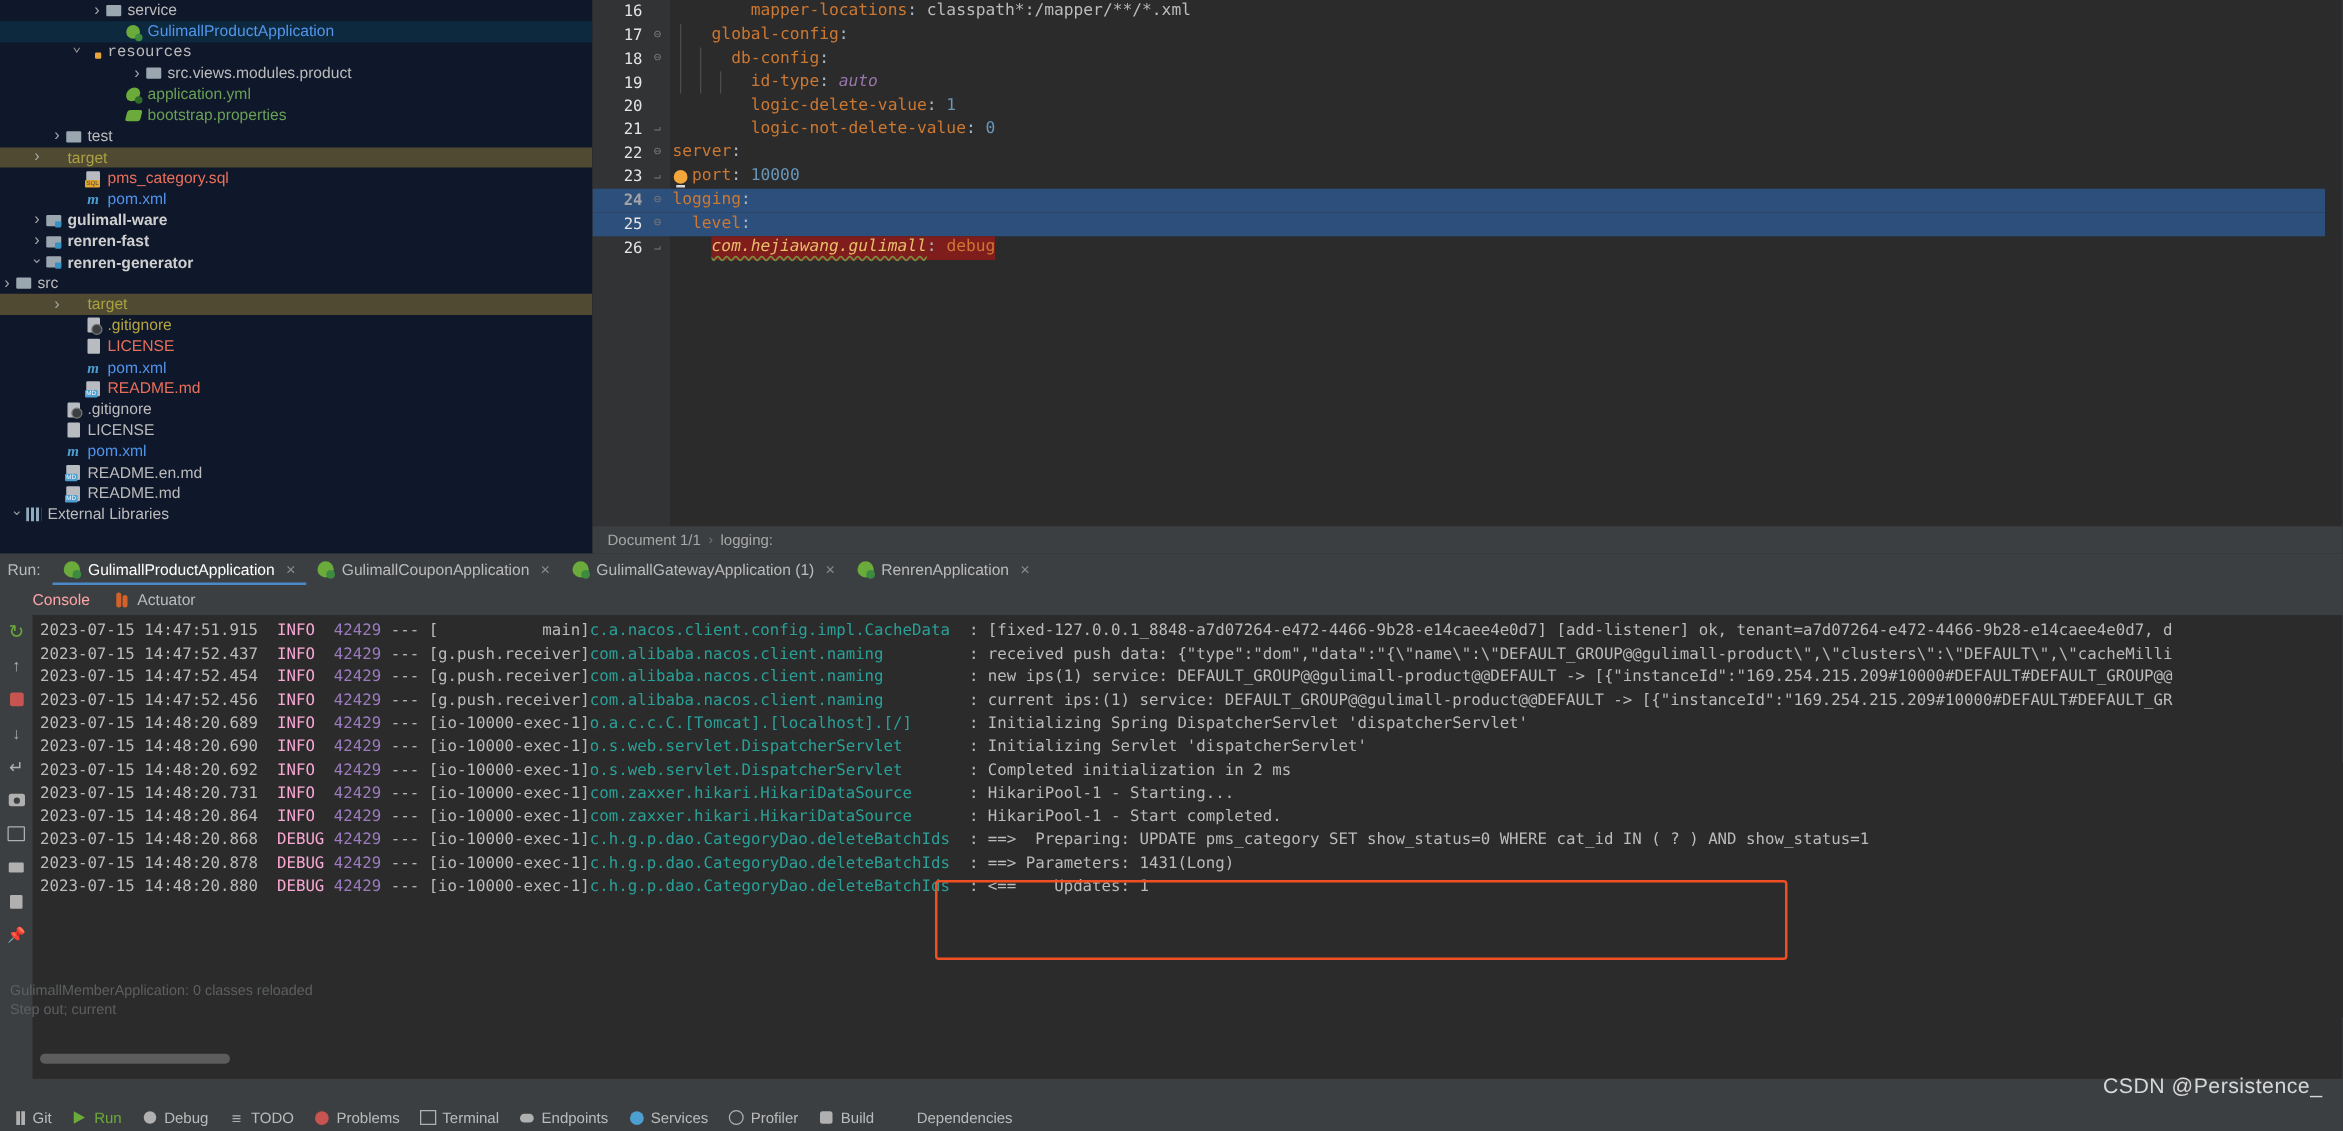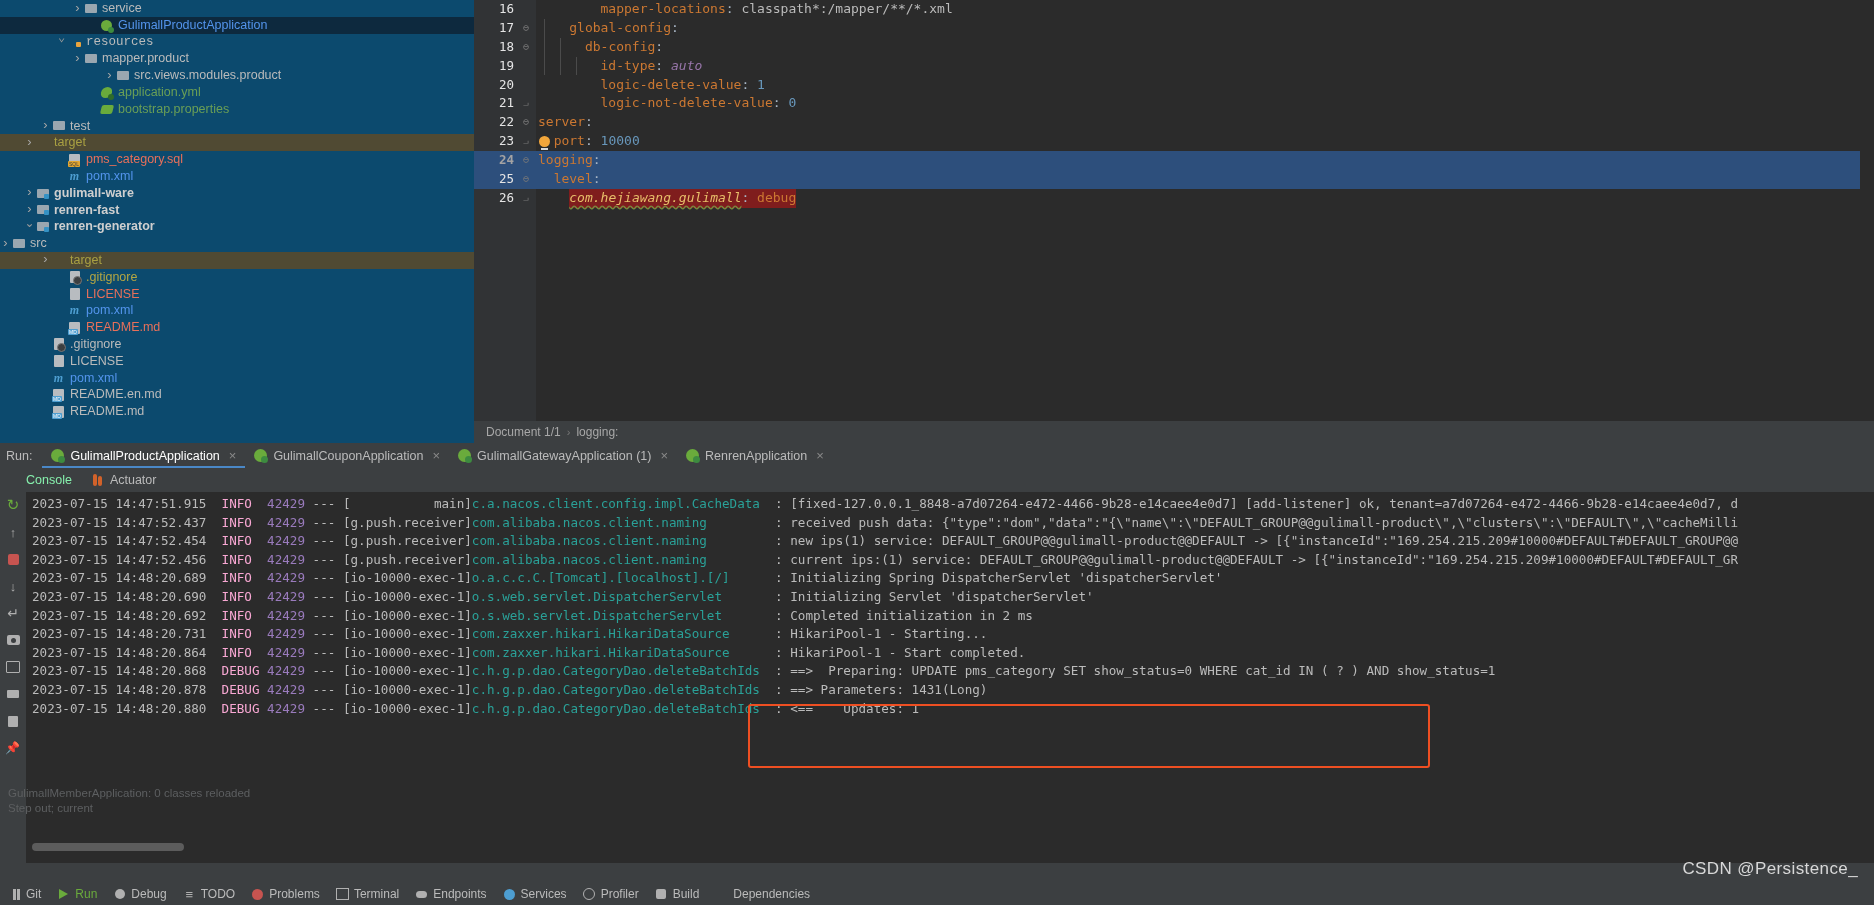--- a/index.html
+++ b/index.html
@@ -9,21 +9,21 @@
     font-family: "Liberation Sans", sans-serif;
     overflow: hidden;
   }
   .ide { position: relative; width: 1874px; height: 905px; background: #3c3f41; }
 
   
   .top-area { position: absolute; left: 0; top: 0; width: 1874px; height: 443px; display: flex; }
 
   
   .project-pane {
-    width: 474px; height: 443px; background: #0c4a6e;
+    width: 474px; height: 443px; background: #0f172a;
     position: relative; overflow: hidden;
   }
   .tree-row {
     height: 16.8px; line-height: 16.8px;
     font-size: 12.5px; color: #bbbbbb;
     white-space: nowrap; display: flex; align-items: center;
     padding-left: 0;
   }
   .tree-row.selected { background: #0d293e; }
   .tree-row.target-row { background: #504a33; }
@@ -188,21 +188,21 @@
     content: ""; position: absolute; right: -1px; bottom: -1px;
     width: 7px; height: 7px; border-radius: 50%; background: #3d8b40;
   }
   .tab-close { color: #8a8a8a; font-size: 13px; margin-left: 3px; }
 
   .run-subtabbar {
     height: 24px; display: flex; align-items: center; padding-left: 26px; gap: 20px;
     background: #3c3f41;
   }
   .subtab { font-size: 12.5px; color: #bbbbbb; display: flex; align-items: center; gap: 6px; }
-  .subtab.active { color: #86efac; }
+  .subtab.active { color: #fca5a5; }
   .actuator-ico { width: 12px; height: 12px; position: relative; flex:none;}
   .actuator-ico::before{ content:""; position:absolute; left:1px;top:0; width:4px;height:12px;background:#d2622a;border-radius:2px;}
   .actuator-ico::after{ content:""; position:absolute; left:6px;top:2px; width:4px;height:10px;background:#d2622a;border-radius:2px;}
 
   
   .console-wrap { position: absolute; left: 0; top: 49px; width: 1874px; height: 371px; display: flex; }
   .console-toolbar {
     width: 26px; height: 371px; background: #3c3f41;
     display: flex; flex-direction: column; align-items: center;
     padding-top: 4px; gap: 9px;
@@ -299,25 +299,20 @@
           <div class="tree-row selected" style="padding-left: 88px;">
             <span class="arrow "></span>
             <span class="ico spring"></span>
             <span class="lbl c-sel">GulimallProductApplication</span>
           </div>
           <div class="tree-row" style="padding-left: 56px; font-family: Liberation Mono, monospace;">
             <span class="arrow down"></span>
             <span class="ico folder-res"></span>
             <span class="lbl c-default">resources</span>
           </div>
-          <div class="tree-row" style="padding-left: 72px;">
-            <span class="arrow right"></span>
-            <span class="ico folder"></span>
-            <span class="lbl c-default">mapper.product</span>
-          </div>
           <div class="tree-row" style="padding-left: 104px;">
             <span class="arrow right"></span>
             <span class="ico folder"></span>
             <span class="lbl c-default">src.views.modules.product</span>
           </div>
           <div class="tree-row" style="padding-left: 88px;">
             <span class="arrow "></span>
             <span class="ico yml"></span>
             <span class="lbl c-green">application.yml</span>
           </div>
@@ -408,20 +403,25 @@
           </div>
           <div class="tree-row" style="padding-left: 40px;">
             <span class="arrow "></span>
             <span class="ico md"></span>
             <span class="lbl c-default">README.en.md</span>
           </div>
           <div class="tree-row" style="padding-left: 40px;">
             <span class="arrow "></span>
             <span class="ico md"></span>
             <span class="lbl c-default">README.md</span>
+          </div>
+          <div class="tree-row" style="padding-left: 8px;">
+            <span class="arrow down"></span>
+            <span class="ico libs"></span>
+            <span class="lbl c-default">External Libraries</span>
           </div>
         </div>
     </div>
 
     <div class="editor-pane">
       <div class="gutter"></div>
       <div class="code-area" id="code-root">
           <div class="code-line"><span class="ln">16</span><span class="code-text" style="left: 126.56px;"><span class="k-key">mapper-locations</span><span class="k-plain">: </span><span class="k-str">classpath*:/mapper/**/*.xml</span></span></div>
           <div class="code-line"><span class="ln">17</span><span class="fold" style="font-size: 10px;">⊖</span><span class="code-text" style="left: 95.28px;"><span class="k-key">global-config</span><span class="k-plain">:</span></span></div>
           <div class="code-line"><span class="ln">18</span><span class="fold" style="font-size: 10px;">⊖</span><span class="code-text" style="left: 110.92px;"><span class="k-key">db-config</span><span class="k-plain">:</span></span></div>

